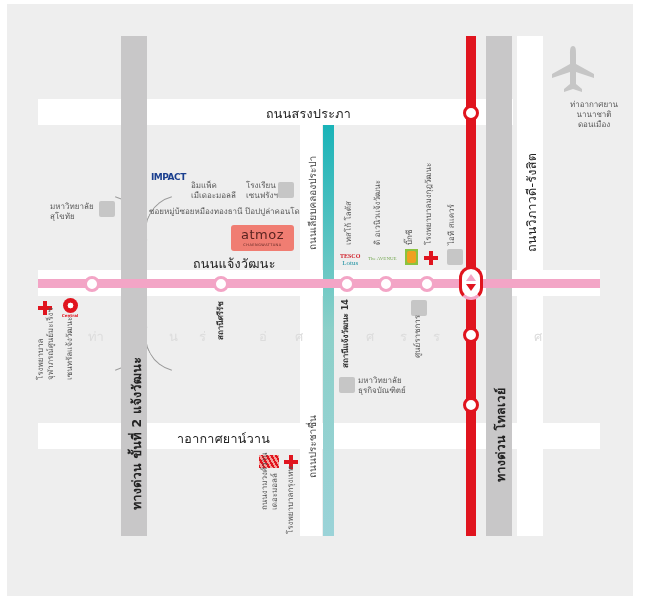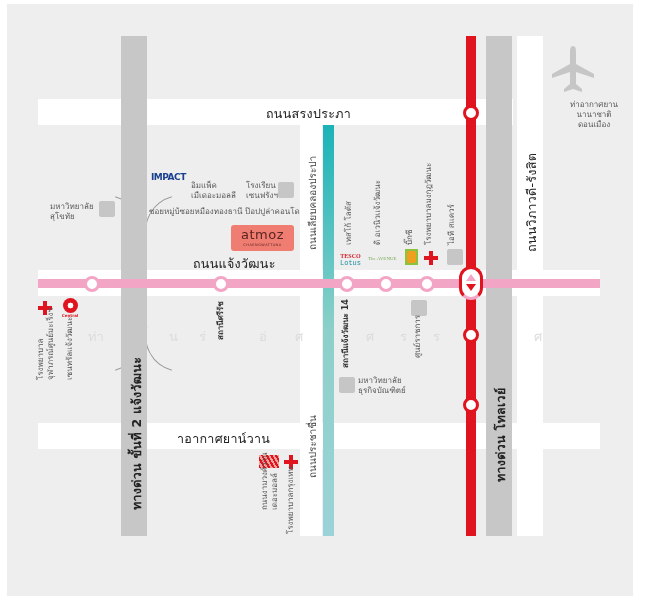--- a/index.html
+++ b/index.html
@@ -104,21 +104,21 @@
 </div>
 
 <div class="vlabel small" style="left:344px;top:245px;transform:rotate(-90deg);">เทสโก้ โลตัส</div>
 <div class="vlabel small" style="left:373px;top:245px;transform:rotate(-90deg);">ดิ อเวนิวแจ้งวัฒนะ</div>
 <div class="vlabel small" style="left:405px;top:245px;transform:rotate(-90deg);">บิ๊กซี</div>
 <div class="vlabel small" style="left:424px;top:245px;transform:rotate(-90deg);">โรงพยาบาลมงกุฎวัฒนะ</div>
 <div class="vlabel small" style="left:447px;top:245px;transform:rotate(-90deg);">ไอที สแควร์</div>
 
 <div class="abs" style="left:340px;top:253px;line-height:7px;text-align:center;">
   <div style="font-size:6px;color:#d0202a;font-weight:bold;font-family:'Liberation Serif',serif;">TESCO</div>
-  <div style="font-size:7px;color:#1a8fa0;font-family:Liberation Mono, monospace;text-align:center;">Lotus</div>
+  <div style="font-size:7px;color:#1a8fa0;font-family:Liberation Serif, serif;text-align:center;">Lotus</div>
 </div>
 <div class="abs" style="left:368px;top:256px;font-size:5px;color:#7a5;font-family:'Liberation Serif',serif;">The AVENUE</div>
 <div class="abs" style="left:405px;top:249px;width:13px;height:16px;background:#8bc33f;">
   <div style="position:absolute;left:2px;top:2px;width:9px;height:12px;background:#f0a020;border-radius:2px;"></div>
 </div>
 <div class="red-cross" style="left:424px;top:251px;"></div>
 <div class="gray-sq" style="left:447px;top:249px;"></div>
 
 <div class="vlabel" style="left:214px;top:340px;transform:rotate(-90deg);font-size:8px;font-weight:bold;color:#333;">สถานีศรีรัช</div>
 <div class="vlabel" style="left:339px;top:368px;transform:rotate(-90deg);font-size:8px;font-weight:bold;color:#333;">สถานีแจ้งวัฒนะ 14</div>

